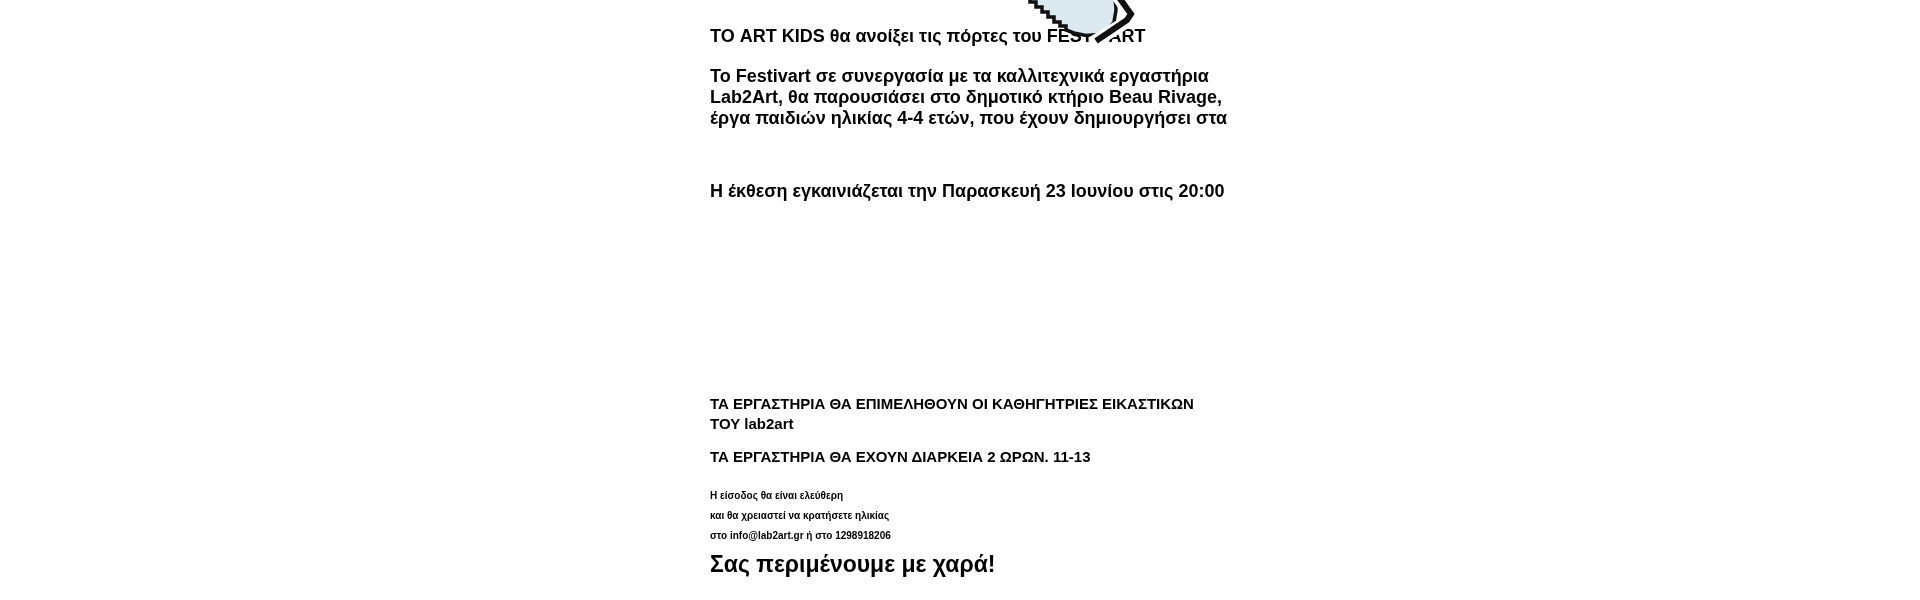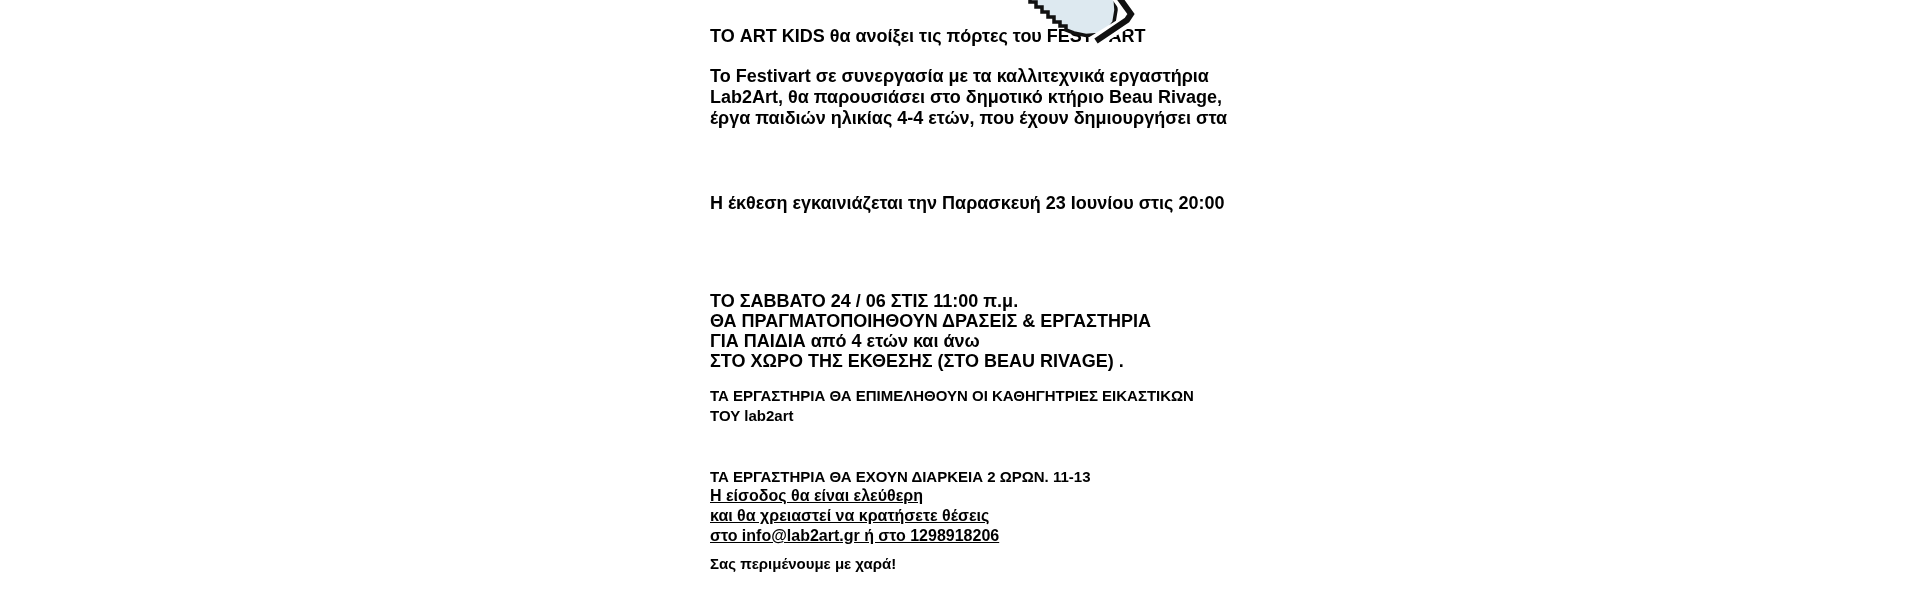--- a/index.html
+++ b/index.html
@@ -7,30 +7,30 @@
     width:1920px;height:600px;background:#ffffff;overflow:hidden;position:relative;
     font-family:"Liberation Sans","DejaVu Sans",sans-serif;
   }
   .flyer{
     position:absolute;left:710px;top:0;width:540px;height:600px;
     color:#000;font-weight:700;
   }
   .block{position:absolute;left:0;margin:0;white-space:nowrap;}
   .fs-lg{font-size:18px;line-height:21px;}
   .fs-lg2{font-size:18px;line-height:20px;}
-  .fs-xl{font-size:15px;line-height:22px;}
+  .fs-xl{font-size:23px;line-height:22px;}
   .fs-md{font-size:15px;line-height:20px;}
-  .fs-sm{font-size:16px;line-height:20px;text-decoration:underline;}
+  .fs-sm{font-size:10px;line-height:20px;}
   .b-intro{top:26px;}
   .b-about{top:66px;}
-  .b-opening{top:193px;}
+  .b-opening{top:181px;}
   .b-hours{top:234px;}
   .b-saturday{top:291px;}
-  .b-teachers{top:386px;}
-  .b-duration{top:467px;}
+  .b-teachers{top:394px;}
+  .b-duration{top:447px;}
   .b-entry{top:486px;}
   .b-closing{top:553px;}
   .graphic{
     position:absolute;left:1012px;top:0;width:128px;height:44px;z-index:5;
   }
 </style>
 </head>
 <body>
 
 <div class="flyer">
@@ -44,39 +44,33 @@
     <span>Lab2Art, θα παρουσιάσει στο δημοτικό κτήριο Beau Rivage,</span><br>
     <span>έργα παιδιών ηλικίας 4-4 ετών, που έχουν δημιουργήσει στα</span><br>
     <br>
   </p>
 
   <p class="block fs-lg b-opening">
     <span>Η έκθεση εγκαινιάζεται την Παρασκευή 23 Ιουνίου στις 20:00</span>
   </p>
 
 
-  <p class="block fs-lg2 b-saturday">
-    <span>ΤΟ ΣΑΒΒΑΤΟ 24 / 06 ΣΤΙΣ 11:00 π.μ.</span><br>
-    <span>ΘΑ ΠΡΑΓΜΑΤΟΠΟΙΗΘΟΥΝ ΔΡΑΣΕΙΣ &amp; ΕΡΓΑΣΤΗΡΙΑ</span><br>
-    <span>ΓΙΑ ΠΑΙΔΙΑ από 4 ετών και άνω</span><br>
-    <span>ΣΤΟ ΧΩΡΟ ΤΗΣ ΕΚΘΕΣΗΣ (ΣΤΟ BEAU RIVAGE) .</span>
-  </p>
 
   <p class="block fs-md b-teachers">
     <span>ΤΑ ΕΡΓΑΣΤΗΡΙΑ ΘΑ ΕΠΙΜΕΛΗΘΟΥΝ ΟΙ ΚΑΘΗΓΗΤΡΙΕΣ ΕΙΚΑΣΤΙΚΩΝ</span><br>
     <span>ΤΟΥ lab2art</span><br>
   </p>
 
   <p class="block fs-md b-duration">
     <span>ΤΑ ΕΡΓΑΣΤΗΡΙΑ ΘΑ ΕΧΟΥΝ ΔΙΑΡΚΕΙΑ 2 ΩΡΩΝ. 11-13</span>
   </p>
 
   <p class="block fs-sm b-entry">
     <span>Η είσοδος θα είναι ελεύθερη</span><br>
-    <span>και θα χρειαστεί να κρατήσετε θέσεις</span><br>
+    <span>και θα χρειαστεί να κρατήσετε ηλικίας</span><br>
     <span>στο info@lab2art.gr ή στο 1298918206</span>
   </p>
 
   <p class="block fs-xl b-closing">
     <span>Σας περιμένουμε με χαρά!</span>
   </p>
 
 </div>
 
 <svg class="graphic" viewBox="0 0 128 44" xmlns="http://www.w3.org/2000/svg" aria-hidden="true">

